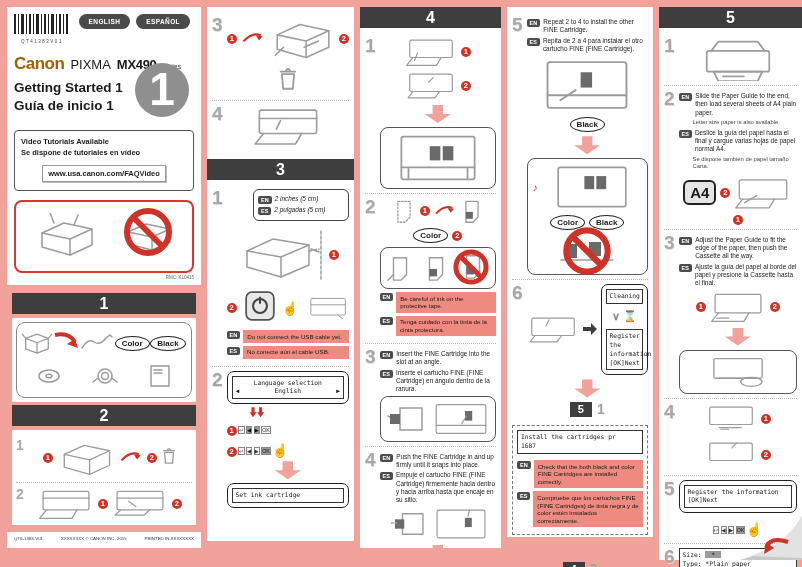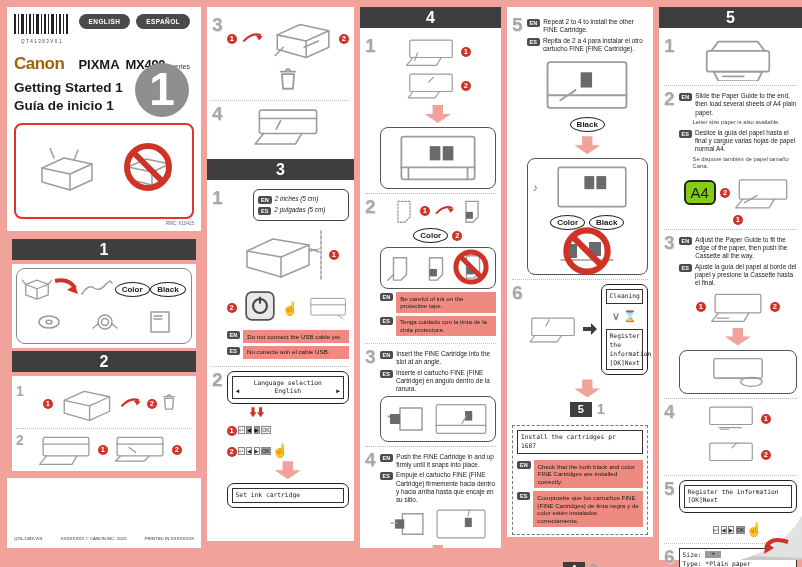--- a/index.html
+++ b/index.html
@@ -13,21 +13,21 @@
   .c5{width:143px;height:553px}
   .banner{background:#3e3e3e;color:#fff;font-weight:bold;font-size:16px;text-align:center;line-height:21px;height:21px;margin:4px -5px 5px}
   .banner.top{margin-top:-5px}
   .c1 .banner{margin:3px 0 4px;background:#3e3e3e}
   .toprow{display:flex;justify-content:space-between;align-items:flex-start}
   .bctext{font-size:4.5px;letter-spacing:1.5px;color:#444;text-align:center;margin-top:1px}
   .langbtns{display:flex;gap:6px;margin-right:4px}
   .langbtn{background:#4a4a4a;color:#fff;font-size:6.5px;font-weight:bold;padding:4px 10px;border-radius:9px;letter-spacing:.4px}
   .brandrow{margin-top:10px;display:flex;align-items:baseline;gap:6px}
   .canon{color:#a16207;font-weight:900;font-size:17px;letter-spacing:-.5px}
-  .pixma{font-weight:700;font-size:13px;margin-left:8px}
+  .pixma{font-weight:400;font-size:13px;}
   .model{font-size:13px;font-weight:600;letter-spacing:-.3px}
   .series{font-size:7px;color:#333}
   .gt{font-size:13.5px;font-weight:800;line-height:1.3}
   .titles{margin-top:5px}
   .bignum{position:absolute;right:12px;top:56px;width:54px;height:54px;border-radius:50%;background:#8f8f8f;color:#fff;font-size:46px;font-weight:bold;text-align:center;line-height:52px}
   .videobox{border:1.5px solid #555;border-radius:4px;margin-top:16px;padding:6px 6px 8px}
   .vb1{font-size:7.5px;font-weight:bold;line-height:1.45}
   .vburl{border:1px solid #999;box-shadow:1px 1px 0 #bbb;font-size:7.5px;font-weight:bold;text-align:center;width:118px;margin:6px auto 0;padding:3px 2px}
   .redbox{border:2.5px solid #e0352c;border-radius:8px;margin-top:9px;height:92px;display:flex;align-items:center;justify-content:space-around;padding:0 6px}
   .rmc{font-size:4.5px;color:#666;text-align:right;margin-top:2px}
@@ -60,21 +60,21 @@
   .sarrow{position:absolute;top:-11px;left:3.5px;width:7px;height:10px;background:#cf3227;clip-path:polygon(28% 0,72% 0,72% 52%,100% 52%,50% 100%,0 52%,28% 52%)}
   .parrow{width:26px;height:18px;background:#f1a39b;clip-path:polygon(30% 0,70% 0,70% 50%,100% 50%,50% 100%,0 50%,30% 50%);margin:4px auto}
   .rbox{border:1.5px solid #555;border-radius:8px;padding:4px;display:flex;align-items:center;justify-content:space-around;gap:4px;flex-wrap:wrap}
   .dashedbox{border:1px dashed #777;padding:4px;margin-top:6px}
   .refrow{display:flex;align-items:center;gap:5px;justify-content:center;margin:2px 0}
   .refc{background:#3e3e3e;color:#fff;font-weight:bold;font-size:11px;padding:0 8px;line-height:15px}
   .refs{color:#a0a0a0;font-weight:800;font-size:14px}
   .foot{margin-top:auto;display:flex;justify-content:space-between;font-size:4.4px;color:#333;padding-top:4px}
   .hand{color:#888;font-size:13px;line-height:1}
   .glyph{color:#888;font-weight:bold}
-  .a4{border:2px solid #222;border-radius:6px;font-weight:400;font-size:15px;padding:2px 5px;background:#84cc16;flex:none}
+  .a4{border:2px solid #222;border-radius:6px;font-weight:700;font-size:15px;padding:2px 5px;background:#e5e5e5;flex:none}
   .hlval{background:#9b9b9b;padding:0 6px}
   svg.sk *{stroke:#9c9c9c;fill:none;stroke-width:1.5;stroke-linejoin:round;stroke-linecap:round}
   svg.sk .skf{fill:#6a6a6a;stroke:none}
   .curl{position:absolute;right:-2px;bottom:-4px}
   .center{text-align:center}
 </style>
 </head>
 <body>
 
 <div class="page">
@@ -113,20 +113,25 @@
       <span class="canon">Canon</span>
       <span class="pixma">PIXMA</span>
       <span class="model">MX490</span>
       <span class="series">series</span>
     </div>
     <div class="titles">
       <div class="gt">Getting Started 1</div>
       <div class="gt">Guía de inicio 1</div>
     </div>
     <div class="bignum">1</div>
+    <div class="videobox">
+      <div class="vb1">Video Tutorials Available</div>
+      <div class="vb1">Se dispone de tutoriales en vídeo</div>
+      <div class="vburl">www.usa.canon.com/FAQVideo</div>
+    </div>
     <div class="redbox">
       <svg class="sk" width="64" height="46" viewBox="0 0 64 46">
             <path d="M8 20 L30 10 L58 16 L58 32 L36 42 L8 34 Z"></path>
             <path d="M8 20 L36 26 L58 16 M36 26 V42"></path>
             <path d="M20 10 L16 0 M40 12 L44 2"></path>
           </svg>
       <div style="position:relative">
         <svg class="sk" width="52" height="40" viewBox="0 0 52 40">
               <path d="M6 18 L24 10 L48 15 L48 28 L30 36 L6 30 Z"></path>
               <path d="M6 18 L30 23 L48 15 M30 23 V36"></path>

